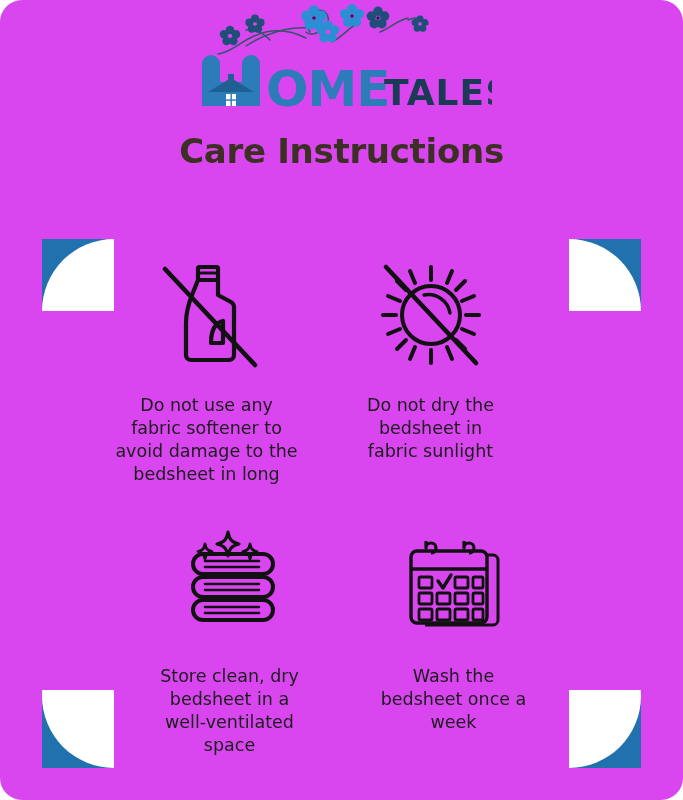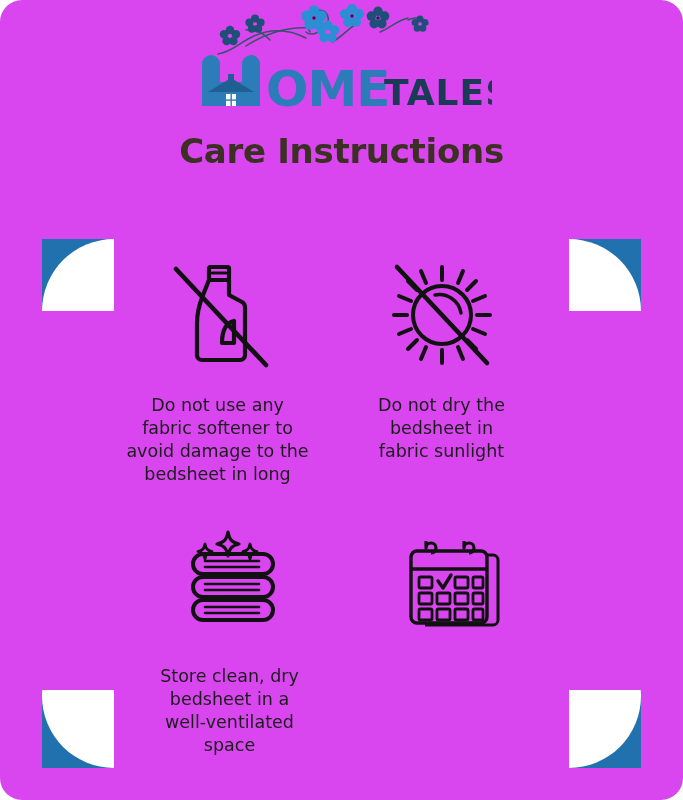--- a/index.html
+++ b/index.html
@@ -96,21 +96,21 @@
 
   .corner-br { left: 569px; top: 690px; background: #2171AE; width: 72px; height: 78px;}
   .corner-br i { right: 0; bottom: 0; }
 
   
   .row {
     position: absolute;
     display: flex;
     justify-content: center;
   }
-  .row-1 { top: 250px; left: 13px; width: 633px; }
+  .row-1 { top: 250px; left: 2px; width: 633px; }
   .row-2 { top: 525px; left: 0; width: 683px; }
 
   .cell {
     display: flex;
     flex-direction: column;
     align-items: center;
   }
   .row-1 .cell { width: 224px; }
   .row-2 .cell { width: 224px; }
 
@@ -363,17 +363,20 @@
 
             <rect x="20" y="78" width="13" height="11" rx="1.5" stroke-width="2.8"></rect>
             <rect x="38" y="78" width="13" height="11" rx="1.5" stroke-width="2.8"></rect>
             <rect x="56" y="78" width="13" height="11" rx="1.5" stroke-width="2.8"></rect>
             <rect x="74" y="78" width="10" height="11" rx="1.5" stroke-width="2.8"></rect>
 
             <path d="M39 50 L44 57 L52 44" stroke-width="3.4" stroke-linecap="round"></path>
           </g>
         </svg>
       </div>
+      <div class="caption">Wash the
+bedsheet once a
+week</div>
     </div>
 
   </div>
 
 </div>
 
 </body></html>

